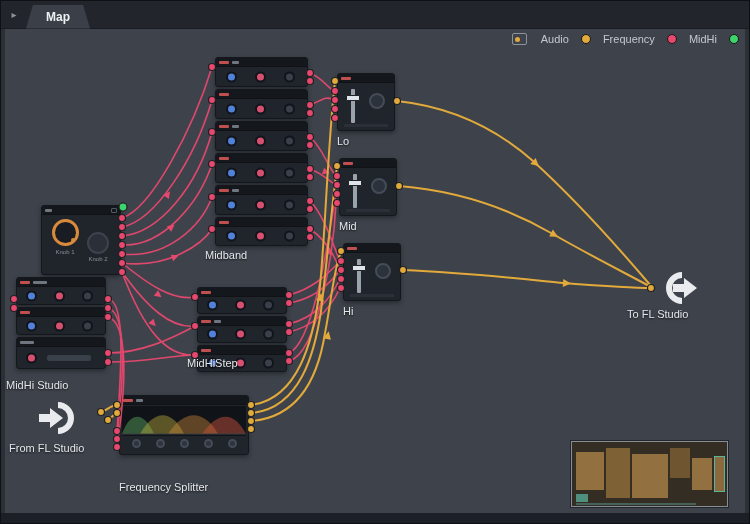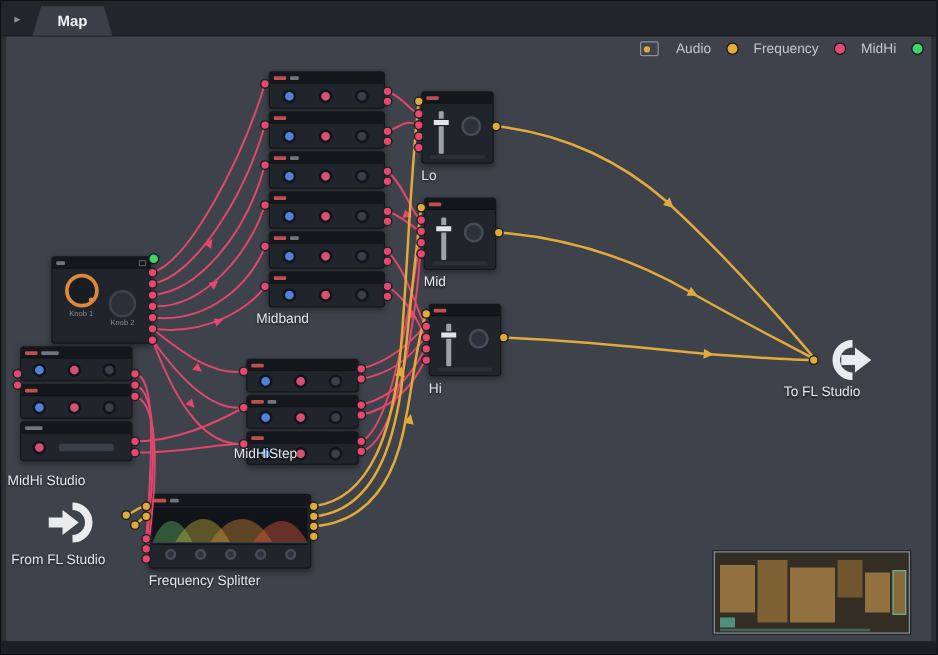--- a/index.html
+++ b/index.html
@@ -173,21 +173,21 @@
       <line x1="0" y1="28" x2="124" y2="28" stroke="#3a4049" stroke-width="1"></line>
     </svg>
     <div class="fs-knobrow">
       <span class="fs-knob"></span>
       <span class="fs-knob"></span>
       <span class="fs-knob"></span>
       <span class="fs-knob"></span>
       <span class="fs-knob"></span>
     </div>
   </div>
-  <div class="nlabel" style="left:118px;top:458px;width:130px">Frequency Splitter</div>
+  <div class="nlabel" style="left:118px;top:480px;width:130px">Frequency Splitter</div>
 
   <div class="node w93" style="left:214px;top:56px;width:93px;height:30px">
     <div class="strip-head">
         <span class="hmark red"></span>
         <span class="hmark short"></span>
       </div>
     <div class="strip-body">
       <span class="sdot blue sp1"></span>
       <span class="sdot pink sp2"></span>
       <span class="sdot dark sp3"></span>

